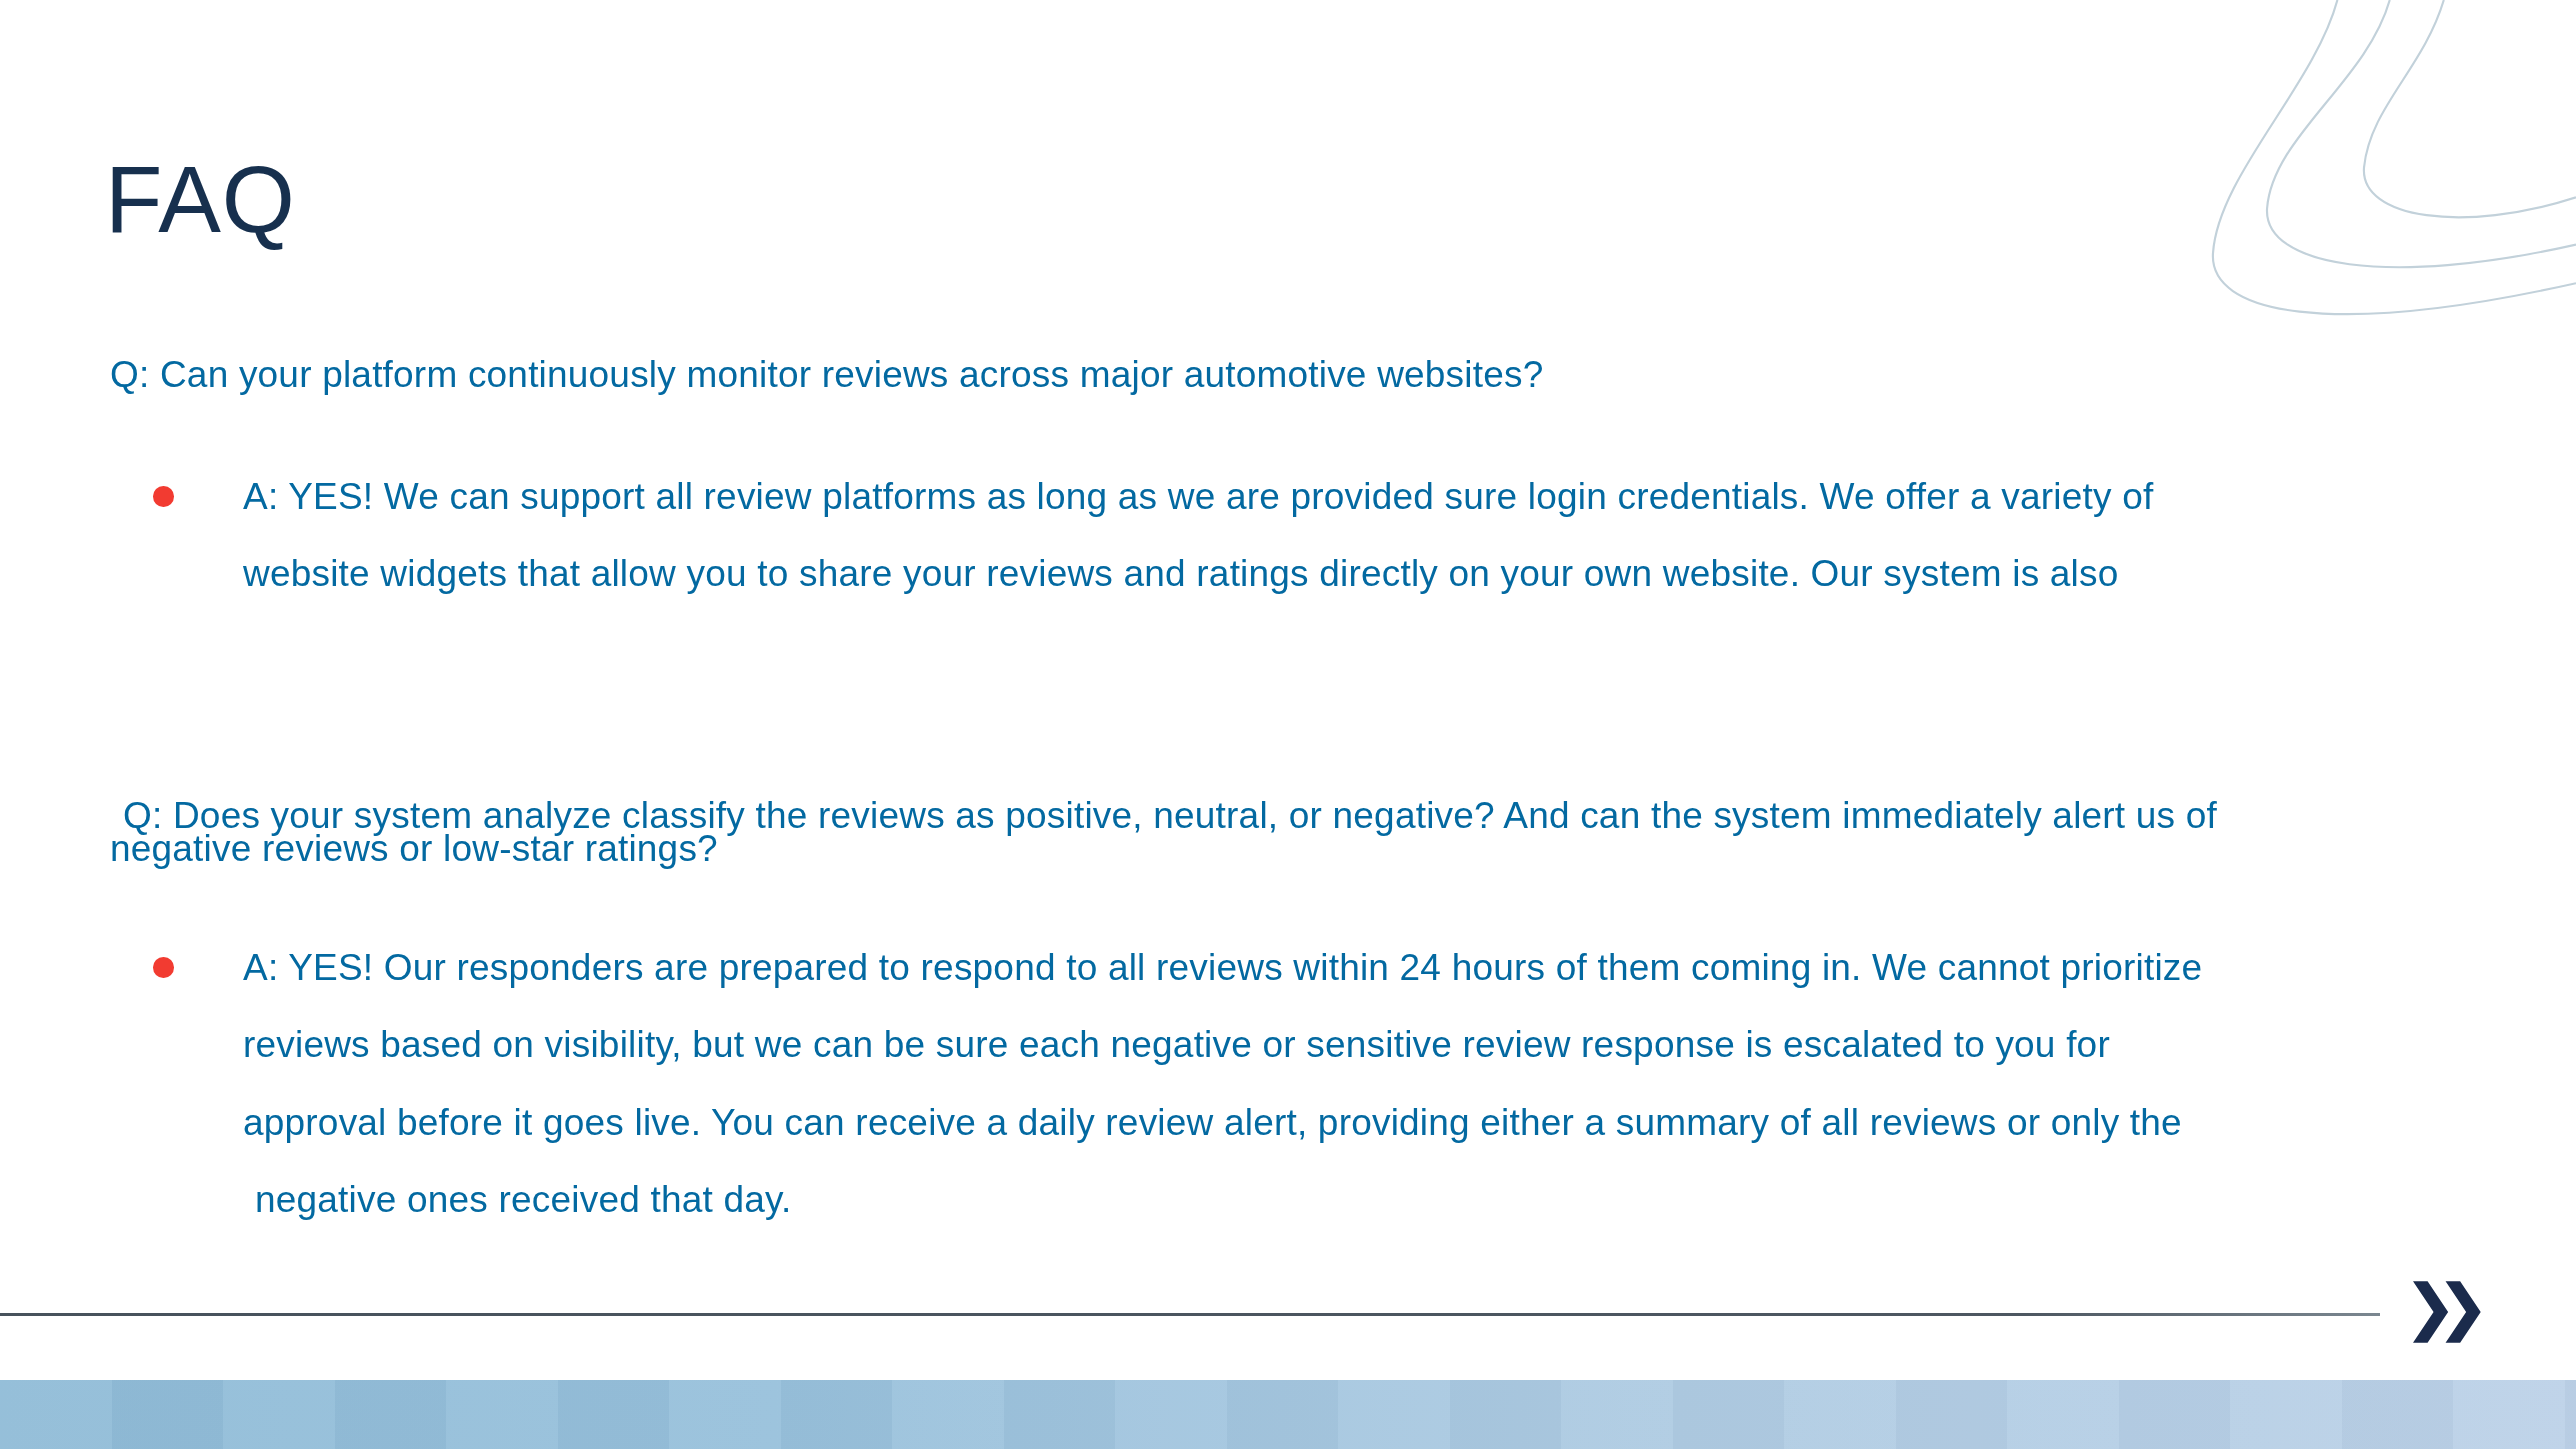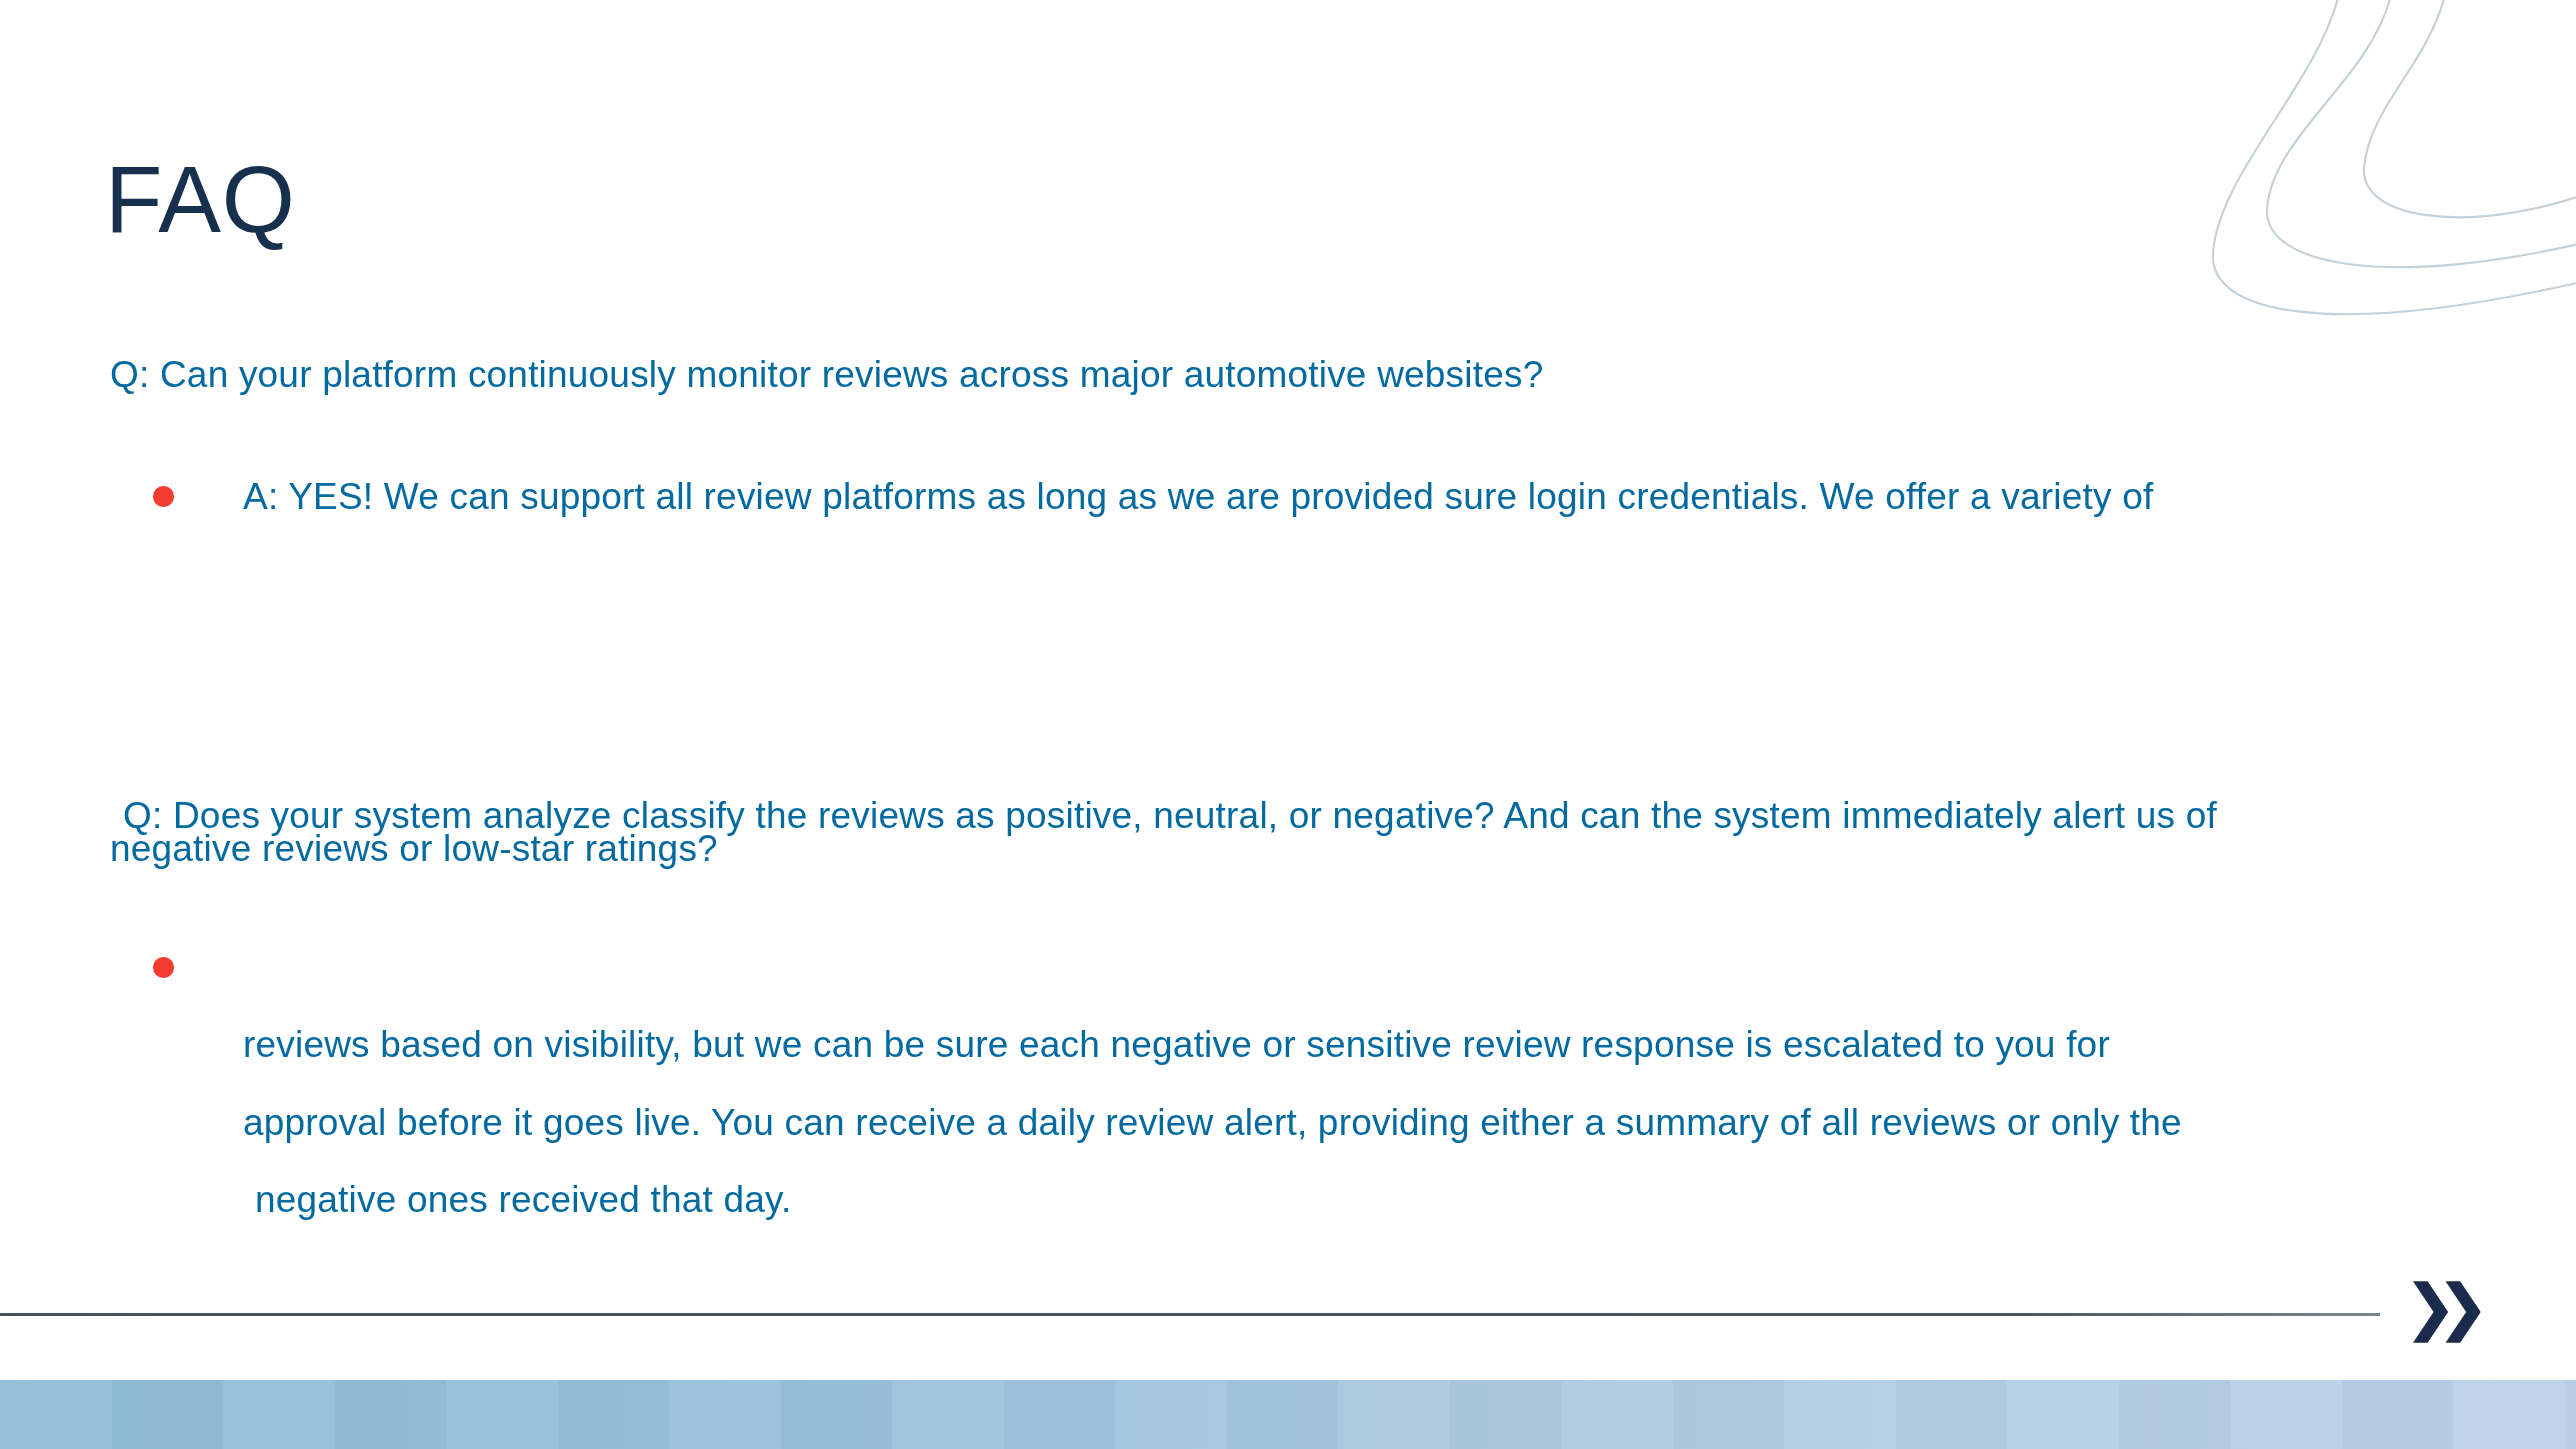--- a/index.html
+++ b/index.html
@@ -109,25 +109,27 @@
     <path d="M 333,0 C 306,95 196,160 190,243 C 186,310 330,335 550,285"></path>
     <path d="M 396,0 C 372,80 310,125 303,195 C 298,255 420,272 550,230"></path>
   </svg>
 
   <h1 class="slide-title">FAQ</h1>
 
   <div class="txt q q1-l0">Q: Can your platform continuously monitor reviews across major automotive websites?</div>
 
   <span class="bullet bullet-1"></span>
   <div class="txt a a1-l0">A: YES! We can support all review platforms as long as we are provided sure login credentials. We offer a variety of</div>
+  <div class="txt a a1-l1">website widgets that allow you to share your reviews and ratings directly on your own website. Our system is also</div>
 
   <div class="txt q q2-l0">Q: Does your system analyze classify the reviews as positive, neutral, or negative? And can the system immediately alert us of</div>
   <div class="txt q q2-l1">negative reviews or low-star ratings?</div>
 
   <span class="bullet bullet-2"></span>
+  <div class="txt a a2-l0">A: YES! Our responders are prepared to respond to all reviews within 24 hours of them coming in. We cannot prioritize</div>
   <div class="txt a a2-l2">approval before it goes live. You can receive a daily review alert, providing either a summary of all reviews or only the</div>
   <div class="txt a a2-l1">reviews based on visibility, but we can be sure each negative or sensitive review response is escalated to you for</div>
   <div class="txt a a2-l3">negative ones received that day.</div>
 
   <div class="divider"></div>
   <svg class="next-chevrons" viewBox="0 0 84 72">
     <polygon points="0,0 17,0 41,36 17,72 0,72 24,36"></polygon>
     <g transform="translate(38,0)">
       <polygon points="0,0 17,0 41,36 17,72 0,72 24,36"></polygon>
     </g>

